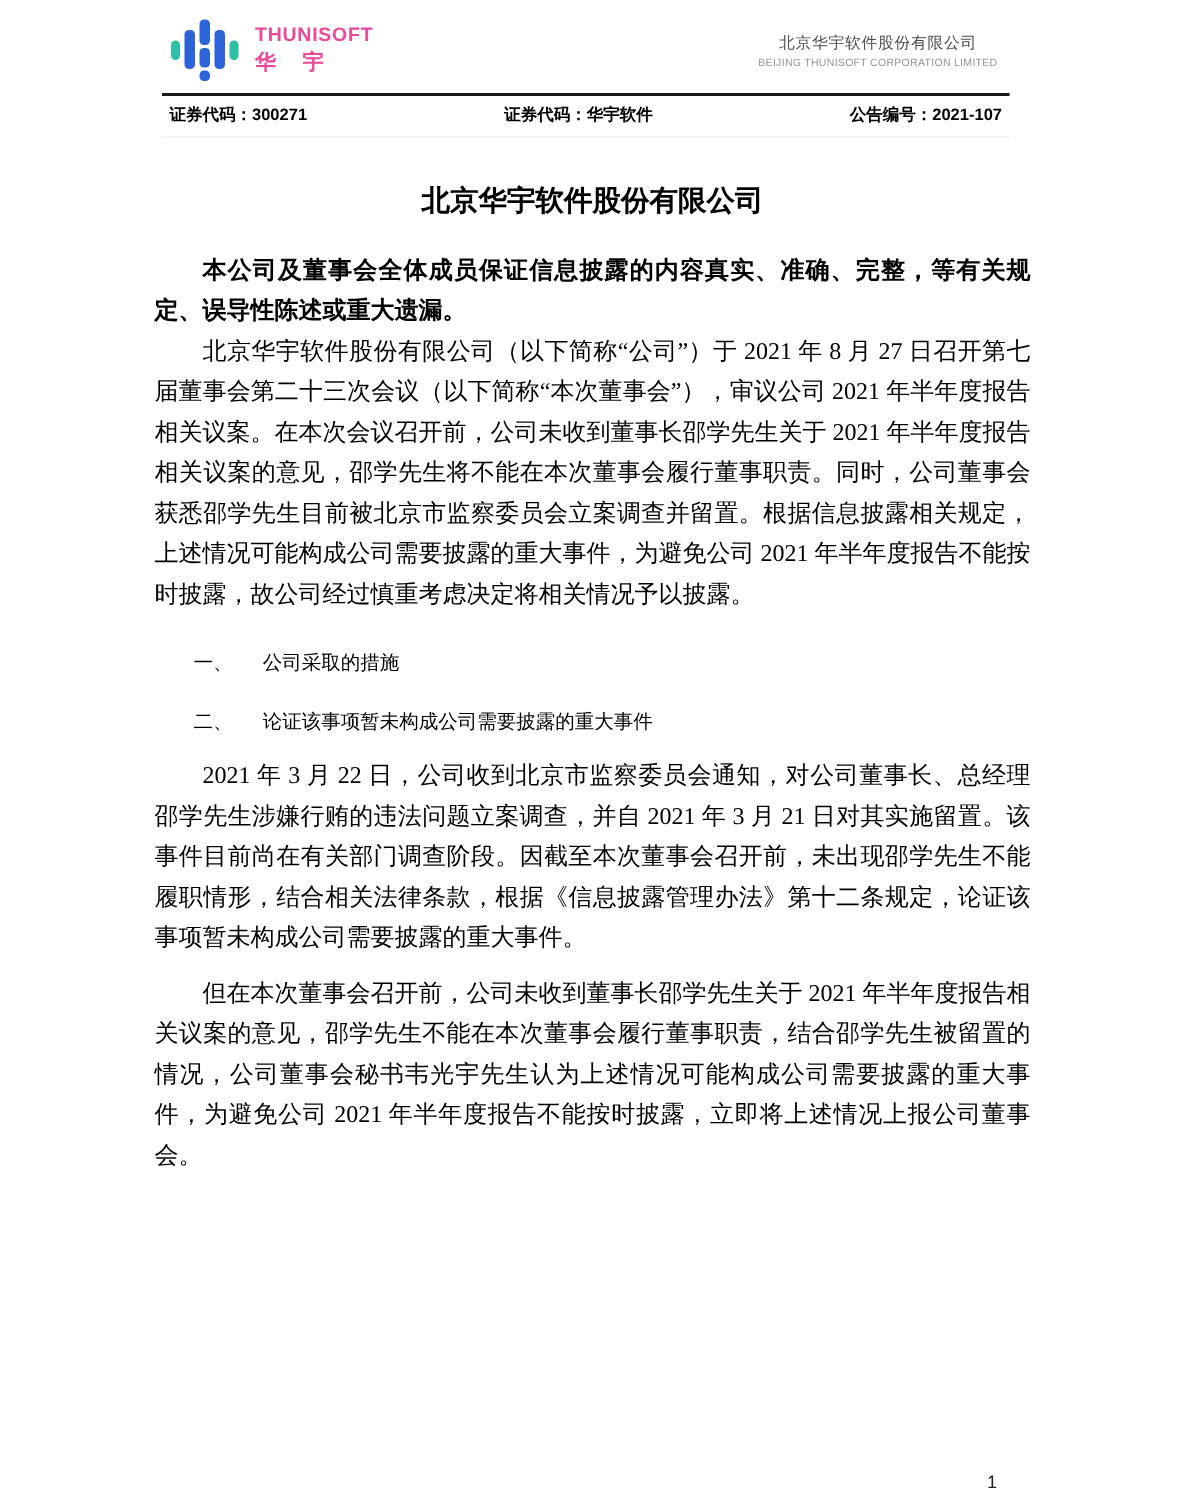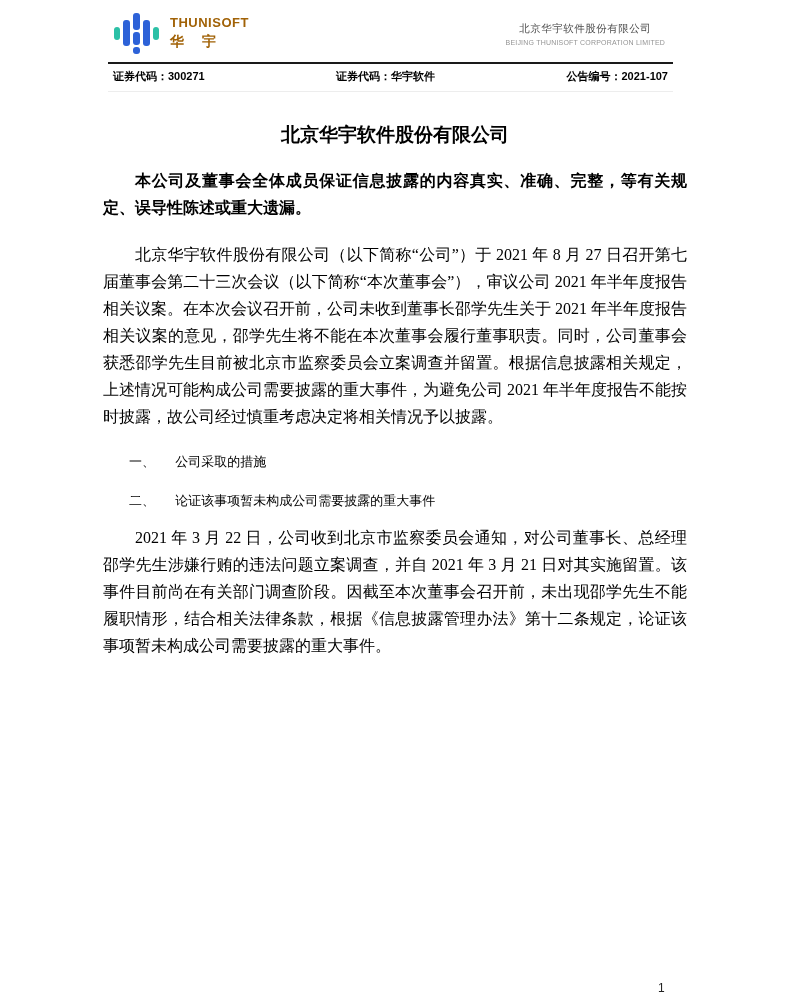--- a/index.html
+++ b/index.html
@@ -15,21 +15,21 @@
   }
   .logo { display:flex; align-items:center; gap:11px; }
   .logo-bars { display:flex; align-items:center; gap:3px; height:46px; }
   .bar { border-radius:3px; background:var(--logo-blue,#2D62D8); }
   .bar.teal { background:var(--logo-teal,#2BC0A6); width:6px; height:13px; }
   .bar.side { width:7px; height:26px; }
   .bar-stack { display:flex; flex-direction:column; gap:2px; align-items:center; }
   .bar-stack .seg { width:7px; border-radius:3px; background:var(--logo-blue,#2D62D8); }
   .seg.s1 { height:17px; } .seg.s2 { height:13px; } .seg.s3 { height:7px; }
   .brand { display:flex; flex-direction:column; line-height:1.15;
-           font-family:"Liberation Sans", sans-serif; color:#a16207; }
+           font-family:"Liberation Sans", sans-serif; color:#ec4899; }
   .brand-en { font-size:13px; font-weight:bold; letter-spacing:.5px; }
   .brand-cn { font-size:14px; font-weight:bold; letter-spacing:7px; margin-top:2px; }
   .company-block { text-align:center; margin-top:12px;
                    font-family:"Liberation Sans", sans-serif; }
   .company-cn { font-size:10.5px; color:#4d4d4d; letter-spacing:.5px; }
   .company-en { font-size:7px; color:#949494; margin-top:3px; letter-spacing:.2px; }
   
   .info-band {
     margin:2px 117px 0 108px;
     border-top:2px solid #1a1a1a; border-bottom:1px solid #ededed;
@@ -39,21 +39,21 @@
     color:#000;
   }
   
   .content { margin:0 103px; }
   .doc-title { text-align:center; font-weight:bold; font-size:19px;
                font-family:"Liberation Sans", sans-serif; line-height:26px; }
   .doc-title.t1 { margin-top:30px; }
   .doc-title.t2 { margin-top:21px; }
   .disclaimer { margin:19px 0 0 0; font-weight:bold; font-size:16px;
                 line-height:27px; text-indent:2em; text-align:justify; }
-  .para { margin:20px 0 0 0; font-size:16px; line-height:27px;
+  .para { margin:0 0 0 0; font-size:16px; line-height:27px;
           text-indent:2em; text-align:justify; }
   .heading { margin:18px 0 0 0; font-size:13px; line-height:27px; text-indent:2em; }
   .heading .sec-num { margin-right:1.55em; }
   .para.tight { margin-top:10px; }
   .heading.tight { margin-top:12px; }
   
   .page-number { position:absolute; left:658px; bottom:9px; font-size:12px;
                  color:#222; font-family:"Liberation Sans", sans-serif; }
 </style>
 </head>
@@ -102,16 +102,17 @@
       <span class="sec-num">一、</span><span>公司采取的措施</span>
     </p>
 
 
     <p class="heading tight">
       <span class="sec-num">二、</span><span>论证该事项暂未构成公司需要披露的重大事件</span>
     </p>
 
     <p class="para tight">2021 年 3 月 22 日，公司收到北京市监察委员会通知，对公司董事长、总经理邵学先生涉嫌行贿的违法问题立案调查，并自 2021 年 3 月 21 日对其实施留置。该事件目前尚在有关部门调查阶段。因截至本次董事会召开前，未出现邵学先生不能履职情形，结合相关法律条款，根据《信息披露管理办法》第十二条规定，论证该事项暂未构成公司需要披露的重大事件。</p>
 
+    <p class="para tight">但在本次董事会召开前，公司未收到董事长邵学先生关于 2021 年半年度报告相关议案的意见，邵学先生不能在本次董事会履行董事职责，结合邵学先生被留置的情况，公司董事会秘书韦光宇先生认为上述情况可能构成公司需要披露的重大事件，为避免公司 2021 年半年度报告不能按时披露，立即将上述情况上报公司董事会。</p>
   </div>
 
   <div class="page-number">1</div>
 </div>
 
 </body></html>

